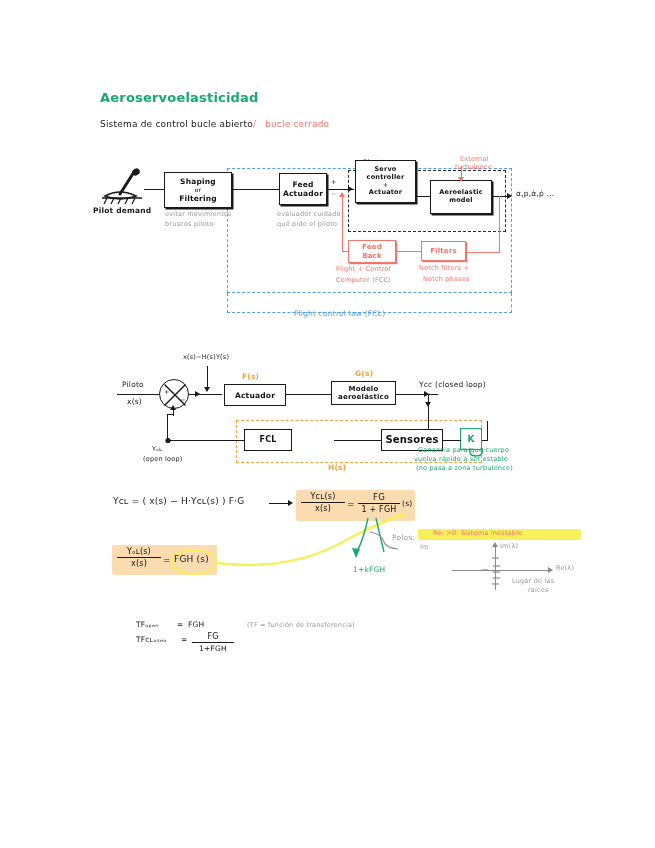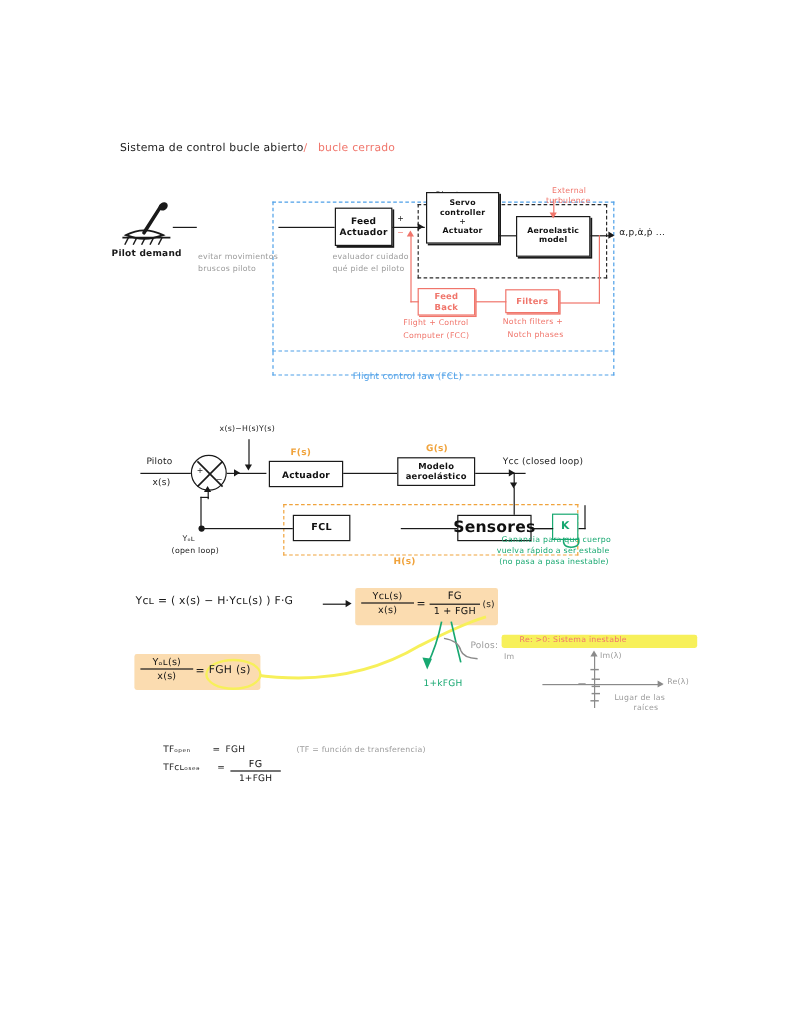--- a/index.html
+++ b/index.html
@@ -64,20 +64,21 @@
 
   
   .stick{position:absolute;}
   svg{display:block;overflow:visible;}
 </style>
 </head>
 <body>
 
 <div class="page">
 
+  <div class="t hand xl green" style="left:100px;top:91px;font-weight:bold;">Aeroservoelasticidad</div>
 
   <div class="t hand md black" style="left:100px;top:119px;">Sistema de control bucle abierto</div>
   <div class="t hand md red" style="left:253px;top:119px;">/</div>
   <div class="t hand md red" style="left:265px;top:119px;">bucle cerrado</div>
 
   <div class="dash blue-d" style="left:227px;top:168px;width:285px;height:125px;"></div>
   <div class="t hand sm blue" style="left:246px;top:310px;">Flight control law (FCL)</div>
   <div class="dash blue-d" style="left:227px;top:293px;width:285px;height:20px;border-top:none;"></div>
 
   <div class="dash black-d" style="left:348px;top:170px;width:158px;height:62px;"></div>
@@ -93,20 +94,27 @@
       <line x1="18" y1="30" x2="15" y2="36" stroke="#1a1a1a" stroke-width="1.2"></line>
       <line x1="25" y1="30" x2="22" y2="36" stroke="#1a1a1a" stroke-width="1.2"></line>
       <line x1="32" y1="30" x2="29" y2="36" stroke="#1a1a1a" stroke-width="1.2"></line>
       <line x1="39" y1="30" x2="36" y2="36" stroke="#1a1a1a" stroke-width="1.2"></line>
     </svg>
   </div>
   <div class="t hand sm black" style="left:93px;top:207px;font-weight:bold;">Pilot demand</div>
 
   <div class="ln h" style="left:144px;top:189px;width:20px;"></div>
 
+  <div class="box dbl" style="left:164px;top:172px;width:68px;height:36px;">
+    <div class="box-label hand">
+      <div style="font-weight:bold;">Shaping</div>
+      <div style="font-size:6px;">or</div>
+      <div style="font-weight:bold;">Filtering</div>
+    </div>
+  </div>
   <div class="t hand xs gray" style="left:165px;top:211px;">evitar movimientos</div>
   <div class="t hand xs gray" style="left:165px;top:221px;">bruscos piloto</div>
 
   <div class="ln h" style="left:232px;top:189px;width:47px;"></div>
 
   <div class="box dbl" style="left:279px;top:173px;width:48px;height:32px;">
     <div class="box-label hand">
       <div style="font-weight:bold;">Feed</div>
       <div style="font-weight:bold;">Actuador</div>
     </div>
@@ -220,21 +228,21 @@
   <div class="ln h" style="left:428px;top:440px;width:60px;"></div>
   <div class="ln v" style="left:487px;top:421px;height:20px;"></div>
 
   <div class="box green-b" style="left:460px;top:428px;width:22px;height:22px;">
     <div class="box-label hand" style="font-size:9px;font-weight:bold;">K</div>
   </div>
 
   <div class="ln h" style="left:443px;top:440px;width:18px;"></div>
 
   <div class="box" style="left:381px;top:429px;width:62px;height:22px;">
-    <div class="box-label hand" style="font-size:13px;font-weight:bold;">Sensores</div>
+    <div class="box-label hand" style="font-size:10px;font-weight:bold;">Sensores</div>
   </div>
 
   <div class="ln h" style="left:334px;top:440px;width:47px;"></div>
 
   <div class="box" style="left:244px;top:429px;width:48px;height:22px;">
     <div class="box-label hand" style="font-size:8px;font-weight:bold;">FCL</div>
   </div>
 
   <div class="ln h" style="left:167px;top:440px;width:77px;"></div>
   <svg style="position:absolute;left:164px;top:437px;" width="8" height="8">
@@ -246,21 +254,21 @@
   <div class="ln v" style="left:167px;top:414px;height:27px;"></div>
   <div class="ln h" style="left:167px;top:414px;width:7px;"></div>
   <div class="ln v" style="left:173px;top:410px;height:6px;"></div>
   <div class="arw u" style="left:170px;top:405px;"></div>
 
   <svg style="position:absolute;left:460px;top:448px;" width="40" height="16">
     <path d="M10 0 Q8 8 16 8 Q24 8 22 0" fill="none" stroke="#18a871" stroke-width="1.3"></path>
   </svg>
   <div class="t hand xs green" style="left:418px;top:447px;">Ganancia para que cuerpo</div>
   <div class="t hand xs green" style="left:414px;top:456px;">vuelva rápido a ser estable</div>
-  <div class="t hand xs green" style="left:416px;top:465px;">(no pasa a pasa inestable)</div>
+  <div class="t hand xs green" style="left:416px;top:465px;">(no pasa a zona turbulence)</div>
 
   <div class="t hand md black" style="left:113px;top:496px;">Yᴄʟ = ( x(s) − H·Yᴄʟ(s) ) F·G</div>
 
   <div class="ln h" style="left:269px;top:503px;width:22px;"></div>
   <div class="arw r" style="left:288px;top:500px;"></div>
 
   <div class="hl peach" style="left:296px;top:490px;width:119px;height:31px;"></div>
   <div style="position:absolute;left:301px;top:492px;width:44px;text-align:center;">
     <div class="hand" style="font-size:8px;border-bottom:1.2px solid #1a1a1a;padding-bottom:1px;">Yᴄʟ(s)</div>
     <div class="hand" style="font-size:8px;padding-top:1px;">x(s)</div>

